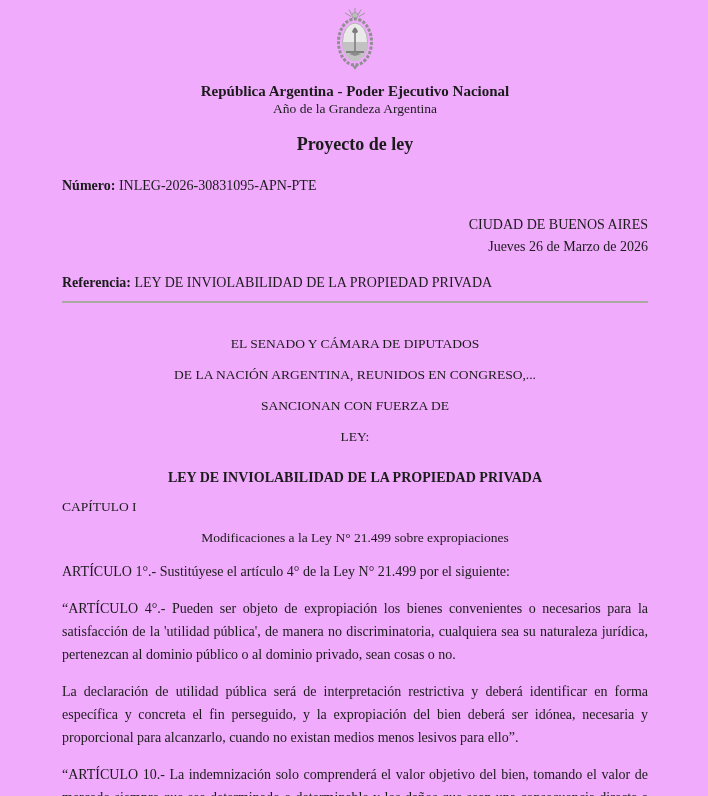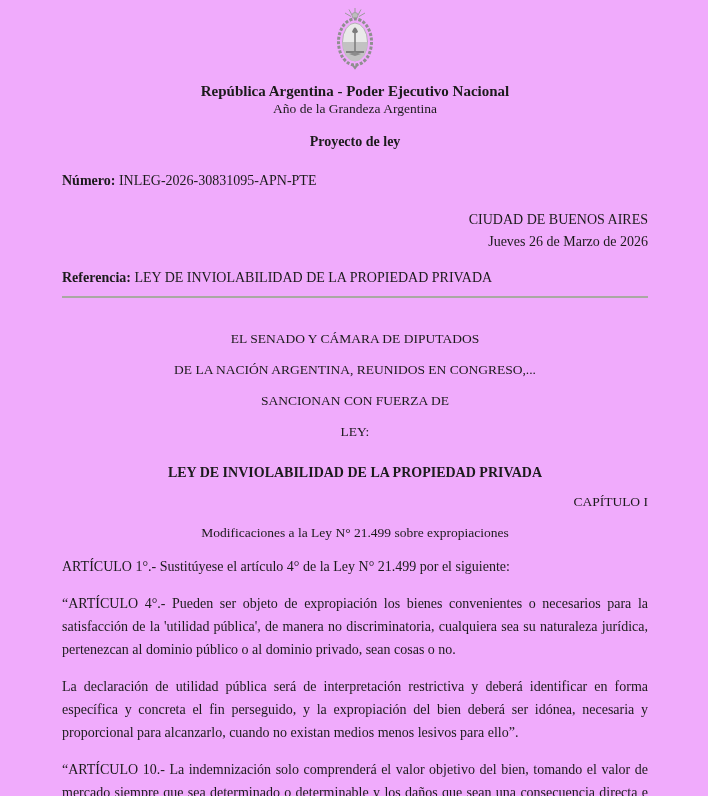--- a/index.html
+++ b/index.html
@@ -25,21 +25,21 @@
     line-height: 18px;
   }
   .motto-line {
     text-align: center;
     font-size: 13.5px;
     line-height: 17px;
   }
   .doctype-line {
     text-align: center;
     font-weight: bold;
-    font-size: 14px;
+    font-size: 18px;
     margin-top: 17px;
   }
   .number-line {
     font-size: 14px;
     margin-top: 23px;
   }
   .number-line .lbl { font-weight: bold; }
   .place-block {
     text-align: right;
     font-size: 14px;
@@ -65,21 +65,21 @@
     line-height: 14px;
     margin-bottom: 17px;
   }
   .law-title {
     text-align: center;
     font-weight: bold;
     font-size: 14px;
     margin-top: 26px;
   }
   .chapter-heading {
-    text-align: right;
+    text-align: left;
     font-size: 13.5px;
     margin-top: 13px;
     font-family: Liberation Serif, serif;
   }
   .chapter-subtitle {
     text-align: center;
     font-size: 13.5px;
     margin-top: 15px;
   }
 

